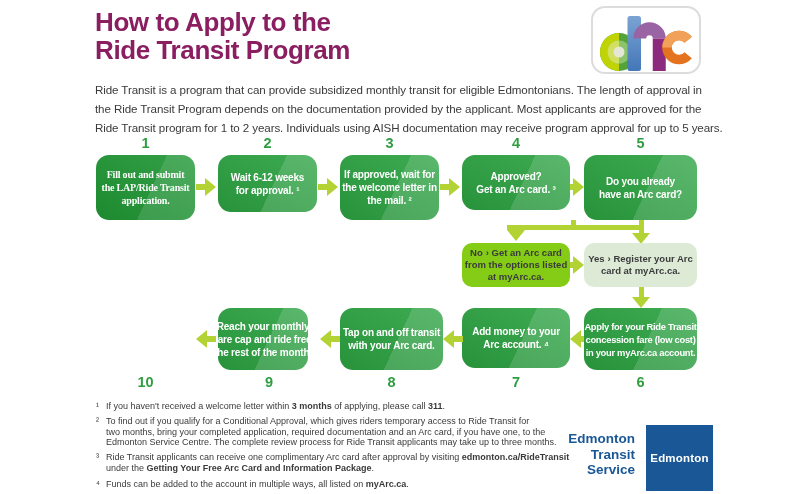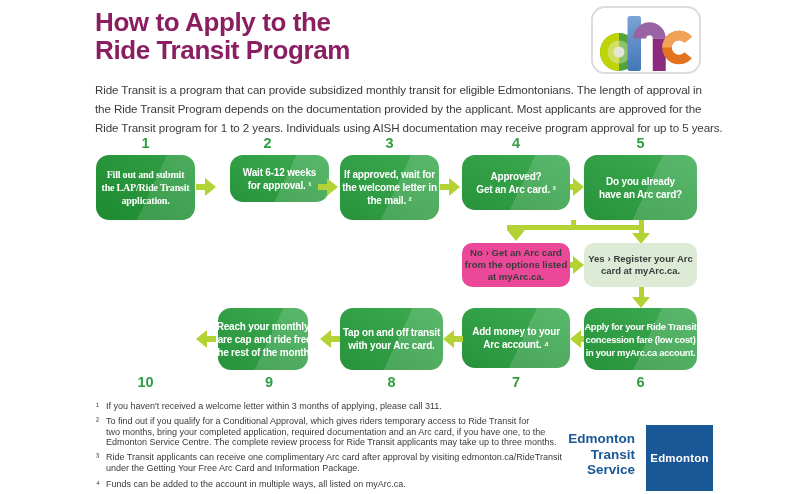--- a/index.html
+++ b/index.html
@@ -20,39 +20,39 @@
         background:linear-gradient(115deg,rgba(255,255,255,0) 55%,rgba(255,255,255,0.14) 55%),
                    linear-gradient(to top right,#27923a,#3eac53);}
   .gbox.d1{background:linear-gradient(115deg,rgba(255,255,255,0) 55%,rgba(255,255,255,0.12) 55%),
                    linear-gradient(to top right,#1d8a30,#33a047);font-family:Liberation Serif, serif;}
   .gbox.small{font-size:9.4px;letter-spacing:-0.3px;}
   .num{position:absolute;font-size:14.5px;font-weight:bold;color:#2f9e41;text-align:center;}
   
   .note{position:absolute;top:243px;height:44px;border-radius:10px;display:flex;align-items:center;
         justify-content:center;text-align:center;font-size:9.5px;line-height:12px;color:#3b3b3b;
         box-sizing:border-box;white-space:pre;font-weight:bold;}
-  .note.no{left:462px;width:108px;background:#ec4899;}
+  .note.no{left:462px;width:108px;background:#84cc16;}
   .note.yes{left:584px;width:113px;background:#dcead6;}
   .note .sep{margin-left:3px;}
   
   .ar{position:absolute;display:flex;align-items:center;}
   .ar .t{height:6px;background:#b3d335;}
   .ar .h{width:0;height:0;border-top:9px solid transparent;border-bottom:9px solid transparent;}
   .ar.right .h{border-left:11px solid #b3d335;}
   .ar.left .h{border-right:11px solid #b3d335;}
   .ard{position:absolute;display:flex;flex-direction:column;align-items:center;}
   .ard .t{width:5px;background:#b3d335;}
   .ard .h{width:0;height:0;border-left:9px solid transparent;border-right:9px solid transparent;
           border-top:11px solid #b3d335;}
   .lime{position:absolute;background:#b3d335;}
   
   .fns{position:absolute;left:95px;top:401px;}
   .fn{position:relative;padding-left:11px;font-size:9px;line-height:10.8px;color:#3a3a3a;white-space:pre;}
   .fn .m{position:absolute;left:1px;top:0;}
-  .fn b{font-weight:normal;}
+  .fn b{font-weight:bold;}
   .fn1{margin-bottom:4px;}.fn2{margin-bottom:4px;}.fn3{margin-bottom:5px;}
   
   .ets-text{position:absolute;left:495px;top:431px;width:140px;text-align:right;font-size:13.5px;
             font-weight:bold;color:#1a5796;line-height:15.5px;white-space:pre;}
   .ed-square{position:absolute;left:646px;top:425px;width:67px;height:66px;background:#1a5796;
              display:flex;align-items:center;justify-content:center;}
   .ed-word{color:#fff;font-weight:bold;font-size:11.5px;letter-spacing:0.2px;}
 </style>
 </head>
 <body>
@@ -89,21 +89,21 @@
 
   <div class="num" style="left:96px;top:135px;width:99px">1</div>
   <div class="num" style="left:218px;top:135px;width:99px">2</div>
   <div class="num" style="left:340px;top:135px;width:99px">3</div>
   <div class="num" style="left:462px;top:135px;width:108px">4</div>
   <div class="num" style="left:584px;top:135px;width:113px">5</div>
 
   <div class="gbox d1" style="left:96px;top:155px;width:99px;height:65px">Fill out and submit
 the LAP/Ride Transit
 application.</div>
-  <div class="gbox" style="left:230px;top:155px;width:99px;height:47px">Wait 6-12 weeks
+  <div class="gbox" style="left:218px;top:155px;width:99px;height:57px">Wait 6-12 weeks
 for approval. ¹</div>
   <div class="gbox" style="left:340px;top:155px;width:99px;height:65px">If approved, wait for
 the welcome letter in
 the mail. ²</div>
   <div class="gbox" style="left:462px;top:155px;width:108px;height:55px">Approved?
 Get an Arc card. ³</div>
   <div class="gbox" style="left:584px;top:155px;width:113px;height:65px">Do you already
 have an Arc card?</div>
 
   <div class="ar right" style="left:196px;top:178px">

